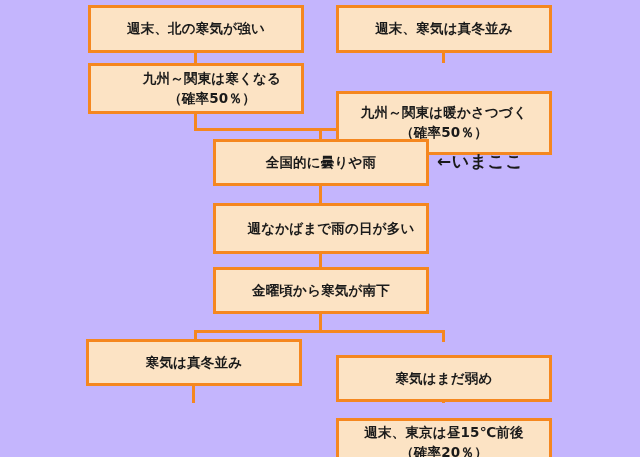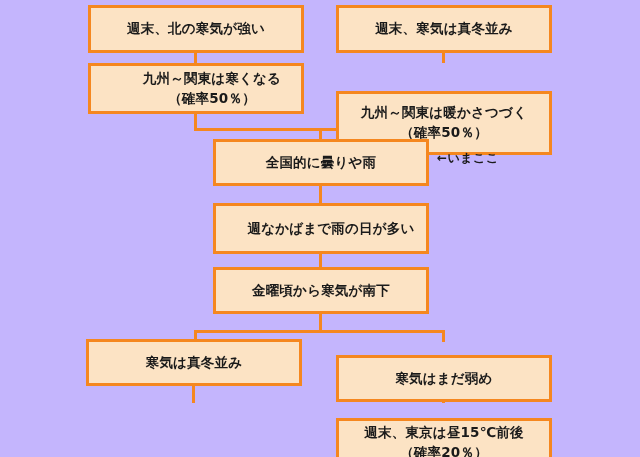--- a/index.html
+++ b/index.html
@@ -44,21 +44,21 @@
     background: #f5871f;
     z-index: 1;
   }
   .conn.v { width: 3px; }
   .conn.h { height: 3px; }
 
   .annotation {
     position: absolute;
     color: #1a1a1a;
     font-weight: bold;
-    font-size: 12px;
+    font-size: 17px;
     letter-spacing: 0.5px;
     white-space: nowrap;
     z-index: 3;
   }
 
   
   #n-cold-north  { left: 88px;  top: 5px;   width: 216px; height: 48px; }
   #n-warm-south  { left: 336px; top: 5px;   width: 216px; height: 48px; }
   #n-kyushu-cold { left: 88px;  top: 63px;  width: 216px; height: 51px; padding-left: 32px; }
   #n-kyushu-warm { left: 336px; top: 63px;  width: 216px; height: 64px; margin-top: 28px; }

